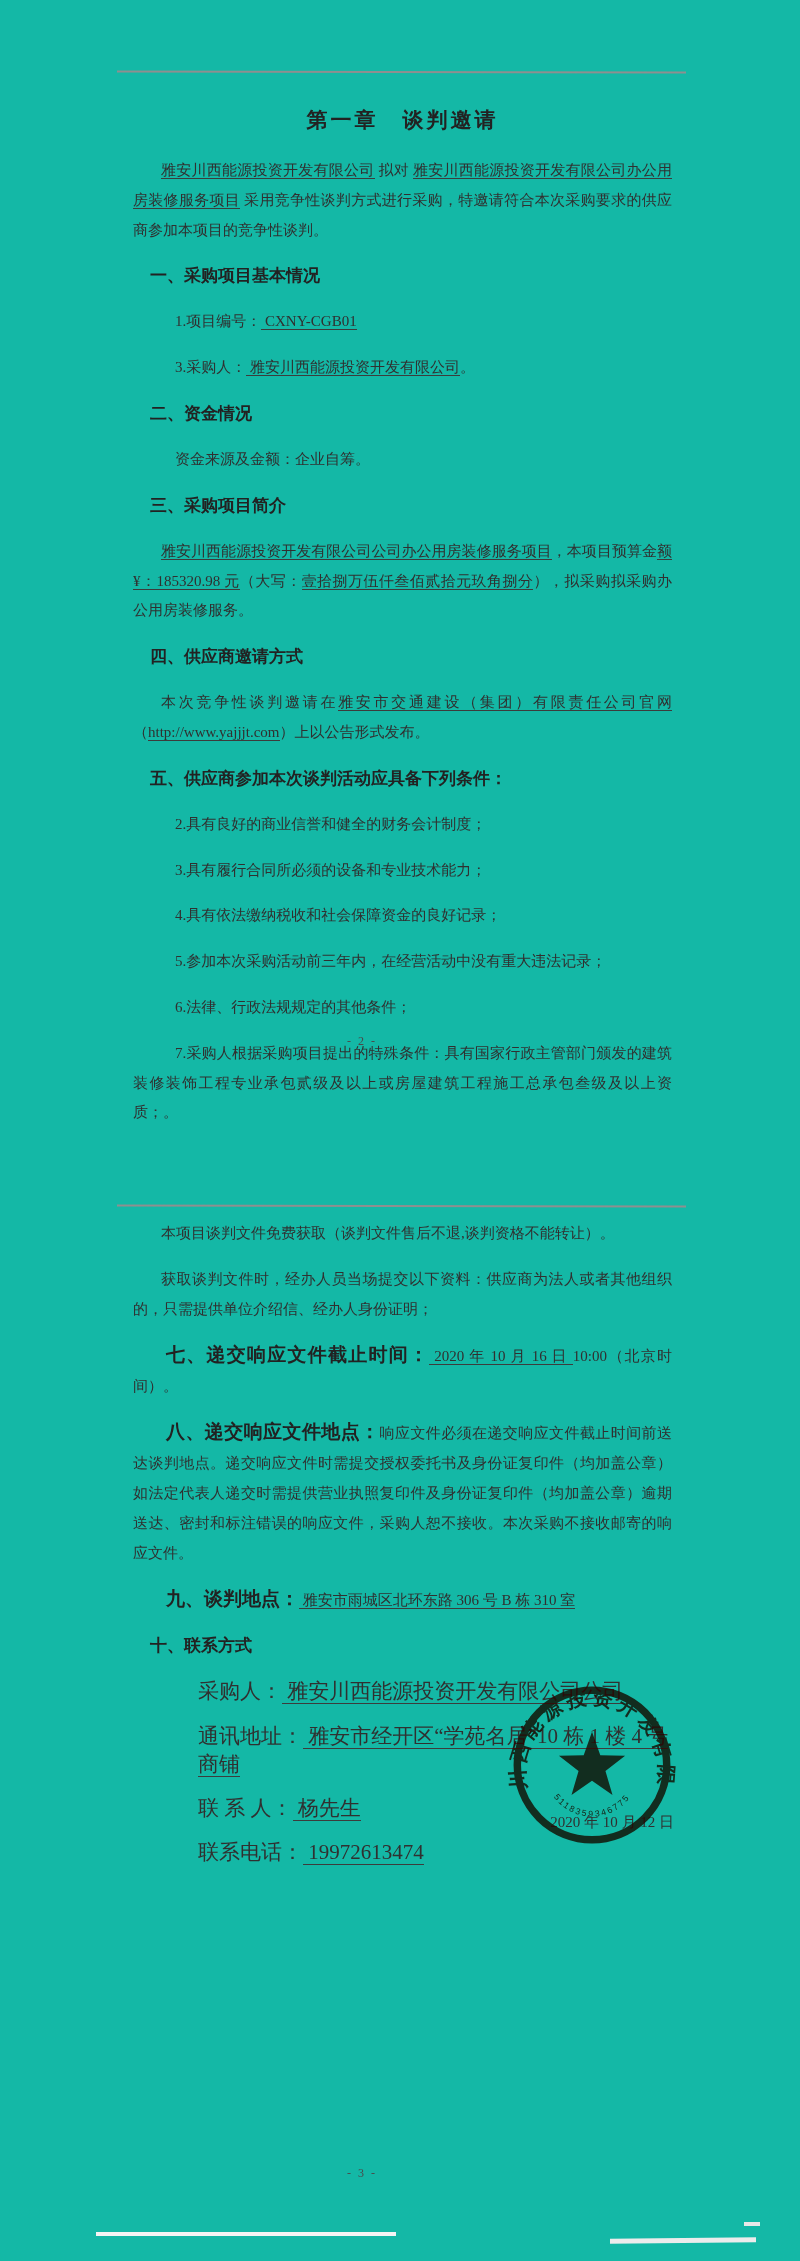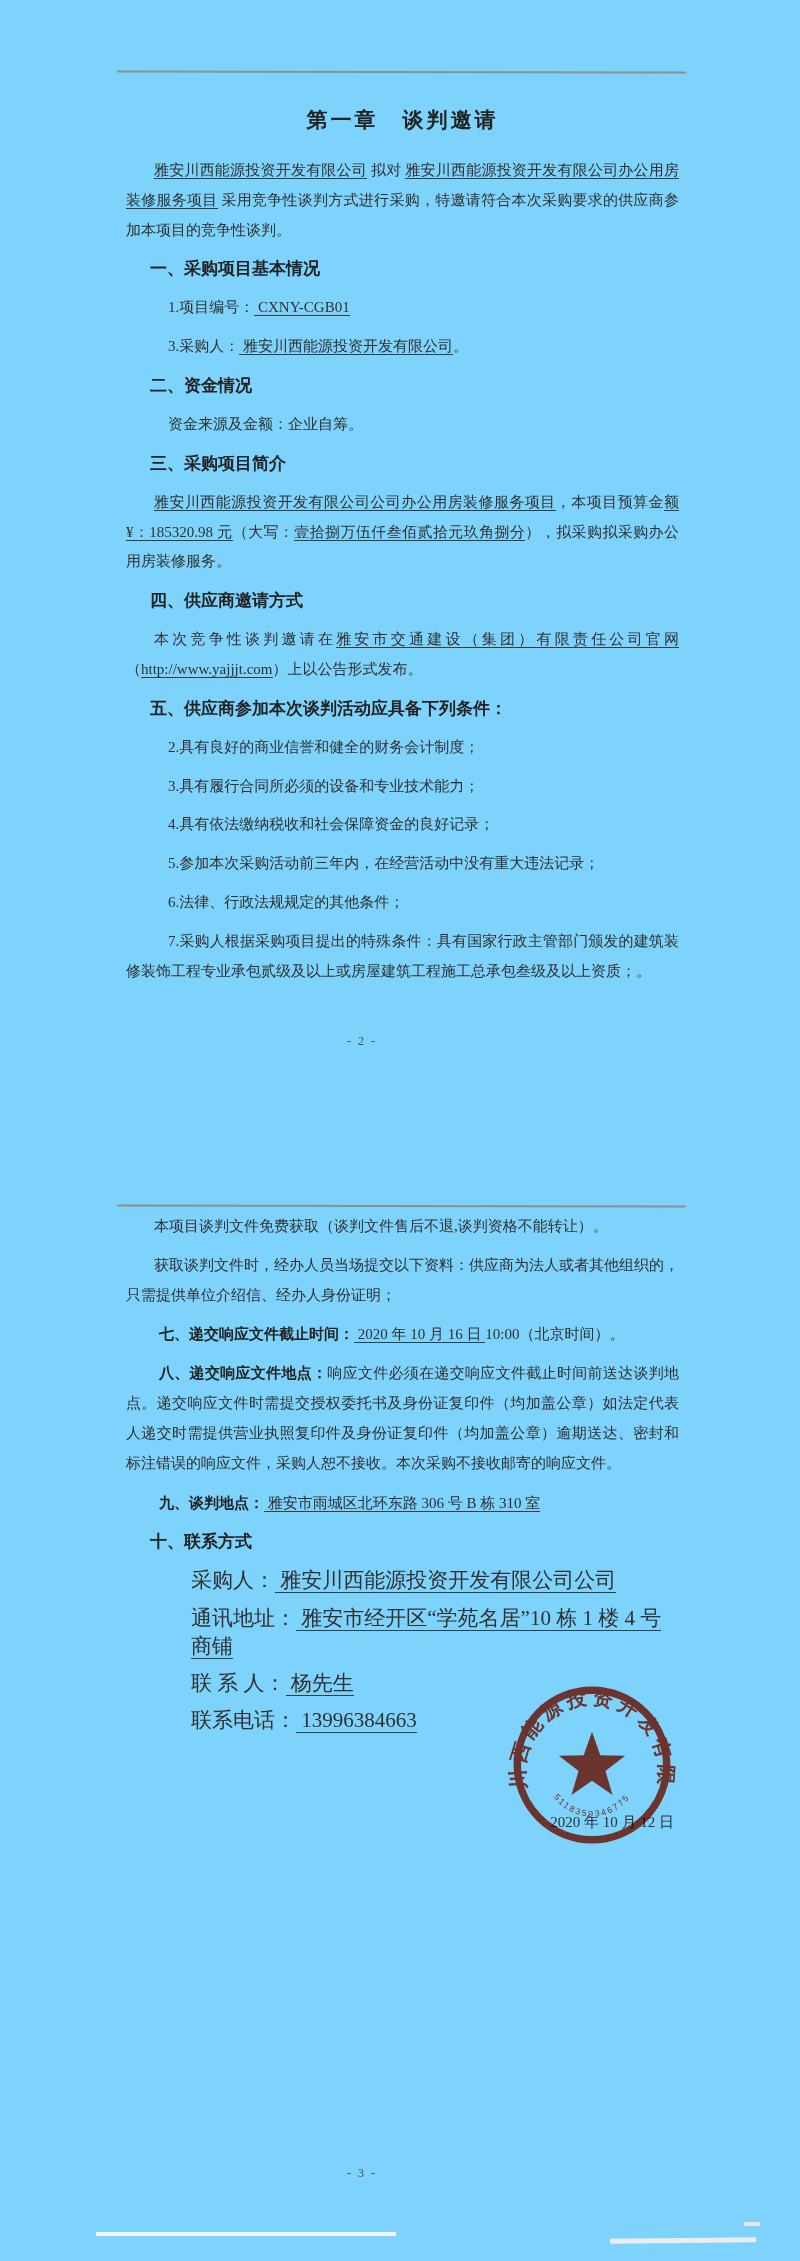--- a/index.html
+++ b/index.html
@@ -1,32 +1,32 @@
 <!DOCTYPE html>
 <html><head>
 <meta charset="utf-8">
 <style>
   * { box-sizing: border-box; }
   html, body { margin: 0; padding: 0; background: #ffffff; }
   .page {
     position: relative;
     width: 800px;
     height: 2261px;
-    background: #7dd3fc;
+    background: #14b8a6;
     font-family: "Liberation Serif", "DejaVu Serif", serif;
     color: #303030;
     overflow: hidden;
   }
   .rule { position: absolute; left: 117px; width: 569px; height: 2px; background: #8f8f8f; }
   #rule1 { top: 71px; transform: rotate(0.12deg); }
   #rule2 { top: 1205px; transform: rotate(0.12deg); }
   .sheet { position: absolute; left: 0; width: 800px; padding: 0 112px 0 117px; }
   #sheet1 { top: 0; }
   #sheet2 { top: 1203px; }
-  p { margin: 9px; font-size: 15px; line-height: 29.8px; text-align: justify; }
+  p { margin: 16px; font-size: 15px; line-height: 29.8px; text-align: justify; }
   .indent { text-indent: 28px; }
   .indent-lg { text-indent: 42px; }
   h1 {
     margin: 0; padding-top: 106px;
     font-family: "Liberation Sans", "DejaVu Sans", sans-serif;
     font-size: 21px; font-weight: bold; text-align: center; letter-spacing: 3px;
     color: #222;
   }
   h2 {
     margin: 4px 0 1px;
@@ -41,21 +41,21 @@
   .pt30 { padding-top: 30px; }
   .u {
     border-bottom: 1px solid #3c3c3c;
     padding-bottom: 0px;
     box-decoration-break: clone;
     -webkit-box-decoration-break: clone;
   }
   .hline { text-indent: 33px; line-height: 30px; }
   .inline-h {
     font-family: "Liberation Sans", "DejaVu Sans", sans-serif;
-    font-weight: bold; font-size: 15px; color: #222;
+    font-weight: bold; font-size: 19px; color: #222;
   }
   .contact-row { padding-left: 65px; font-size: 21px; line-height: 28.2px; text-align: left; text-indent: 0; }
   .footer {
     position: absolute; left: 0; width: 724px; text-align: center;
     font-size: 12px; color: #4a4a4a; letter-spacing: 2px;
   }
   #footer2 { top: 1034px; }
   #footer3 { top: 2166px; }
   .date-line {
     position: absolute; top: 1813px; left: 0; width: 674px;
@@ -116,21 +116,21 @@
     <p class="hline mt6"><span class="inline-h">七、递交响应文件截止时间：</span><span class="u"> 2020 年 10 月 16 日 </span><span>10:00（北京时间）。</span></p>
 
     <p class="hline mt6"><span class="inline-h">八、递交响应文件地点：</span><span>响应文件必须在递交响应文件截止时间前送达谈判地点。递交响应文件时需提交授权委托书及身份证复印件（均加盖公章）如法定代表人递交时需提供营业执照复印件及身份证复印件（均加盖公章）逾期送达、密封和标注错误的响应文件，采购人恕不接收。本次采购不接收邮寄的响应文件。</span></p>
 
     <p class="hline mt10"><span class="inline-h">九、谈判地点：</span><span class="u"> 雅安市雨城区北环东路 306 号 B 栋 310 室 </span></p>
 
     <h2>十、联系方式</h2>
     <p class="contact-row"><span>采购人：</span><span class="u"> 雅安川西能源投资开发有限公司公司 </span></p>
     <p class="contact-row"><span>通讯地址：</span><span class="u"> 雅安市经开区“学苑名居”10 栋 1 楼 4 号商铺 </span></p>
     <p class="contact-row"><span>联 系 人：</span><span class="u"> 杨先生 </span></p>
-    <p class="contact-row"><span>联系电话：</span><span class="u"> 13996384663 </span></p>
+    <p class="contact-row"><span>联系电话：</span><span class="u"> 19972613474 </span></p>
   </div>
 
   <div class="date-line">2020 年 10 月 12 日</div>
 
   <svg class="stamp" viewBox="0 0 200 200" xmlns="http://www.w3.org/2000/svg">
     <defs>
       <path id="arcTop" d="M 22,130 A 81,81 0 1 1 178,130" fill="none"></path>
       <path id="arcBottom" d="M 52,136 A 57,57 0 0 0 148,136" fill="none"></path>
     </defs>
     <circle cx="100" cy="100" r="90" fill="none" stroke="#d92f1f" stroke-width="9"></circle>

